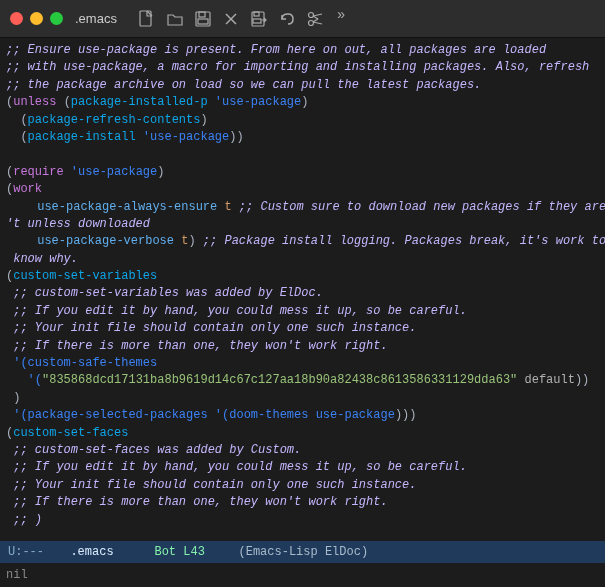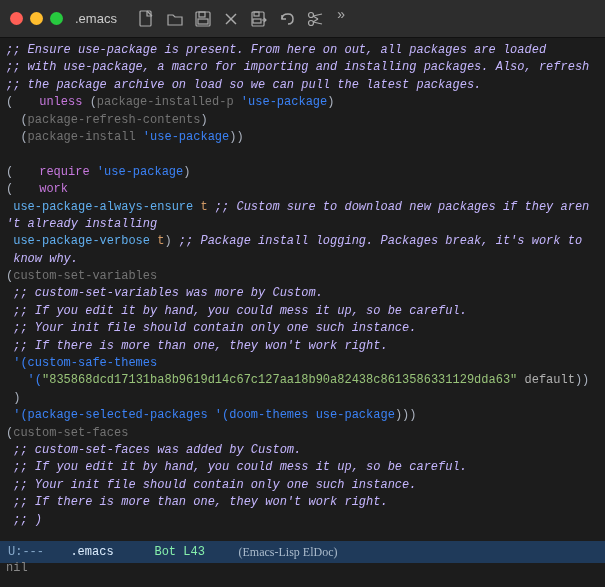--- a/index.html
+++ b/index.html
@@ -83,26 +83,26 @@
     .code-content {
       padding: 2px 6px;
       font-size: 12px;
       line-height: 1.45;
       color: #b0b0b0;
       white-space: pre;
     }
 
     
     .c-comment { color: #c4b5fd; font-style: italic; }
-    .c-keyword { color: #c678dd; margin-left: 26px; }
-    .c-builtin { color: #61afef; }
+    .c-keyword { color: #c678dd; }
+    .c-builtin { color: #61afef; margin-left: 24px; }
     .c-string { color: #98c379; }
     .c-symbol { color: #3b82f6; }
     .c-paren { color: #abb2bf; }
-    .c-func { color: #737373; }
+    .c-func { color: #0ea5e9; }
     .c-t { color: #d19a66; }
 
     
     #statusbar {
       background: #1f3a5a;
       height: 22px;
       display: flex;
       align-items: center;
       padding: 0 8px;
       font-family: 'Courier New', Courier, monospace;
@@ -123,30 +123,29 @@
     .status-filename {
       color: #ddeeff;
     }
 
     .status-bot {
       color: #86efac;
     }
 
     .status-right {
       color: #aabbcc;
-      font-family: Liberation Serif, serif;
     }
 
     
     #minibuffer {
       background: #1c1c1c;
       height: 24px;
       display: flex;
-      align-items: flex-end;
-      padding: 12px 6px;
+      align-items: center;
+      padding: 0 6px;
       font-family: 'Courier New', Courier, monospace;
       font-size: 12px;
       color: #888;
     }
   </style>
 </head>
 <body>
 
 <div id="titlebar">
   <div class="traffic-lights">
@@ -220,25 +219,25 @@
   <div class="code-content"><span class="c-comment">;; Ensure use-package is present. From here on out, all packages are loaded</span>
 <span class="c-comment">;; with use-package, a macro for importing and installing packages. Also, refres</span><span class="c-comment">h</span>
 <span class="c-comment">;; the package archive on load so we can pull the latest packages.</span>
 <span class="c-paren">(</span><span class="c-keyword">unless</span> <span class="c-paren">(</span><span class="c-func">package-installed-p</span> <span class="c-symbol">'use-package</span><span class="c-paren">)</span>
   <span class="c-paren">(</span><span class="c-func">package-refresh-contents</span><span class="c-paren">)</span>
   <span class="c-paren">(</span><span class="c-func">package-install</span> <span class="c-symbol">'use-package</span><span class="c-paren">))</span>
 
 <span class="c-paren">(</span><span class="c-keyword">require</span> <span class="c-symbol">'use-package</span><span class="c-paren">)</span>
 <span class="c-paren">(</span><span class="c-keyword">work</span>
  <span class="c-builtin">use-package-always-ensure</span> <span class="c-t">t</span> <span class="c-comment">;; Custom sure to download new packages if they aren</span>
-<span class="c-comment">'t already installing</span>
+<span class="c-comment">'t unless downloaded</span>
  <span class="c-builtin">use-package-verbose</span> <span class="c-t">t</span><span class="c-paren">)</span> <span class="c-comment">;; Package install logging. Packages break, it's work to</span>
 <span class="c-comment"> know why.</span>
 <span class="c-paren">(</span><span class="c-func">custom-set-variables</span>
- <span class="c-comment">;; custom-set-variables was more by Custom.</span>
+ <span class="c-comment">;; custom-set-variables was added by ElDoc.</span>
  <span class="c-comment">;; If you edit it by hand, you could mess it up, so be careful.</span>
  <span class="c-comment">;; Your init file should contain only one such instance.</span>
  <span class="c-comment">;; If there is more than one, they won't work right.</span>
  <span class="c-symbol">'(custom-safe-themes</span>
    <span class="c-symbol">'(</span><span class="c-string">"835868dcd17131ba8b9619d14c67c127aa18b90a82438c8613586331129dda63"</span> default<span class="c-paren">))</span>
  <span class="c-paren">)</span>
  <span class="c-symbol">'(package-selected-packages</span> <span class="c-symbol">'(doom-themes use-package</span><span class="c-paren">)))</span>
 <span class="c-paren">(</span><span class="c-func">custom-set-faces</span>
  <span class="c-comment">;; custom-set-faces was added by Custom.</span>
  <span class="c-comment">;; If you edit it by hand, you could mess it up, so be careful.</span>

